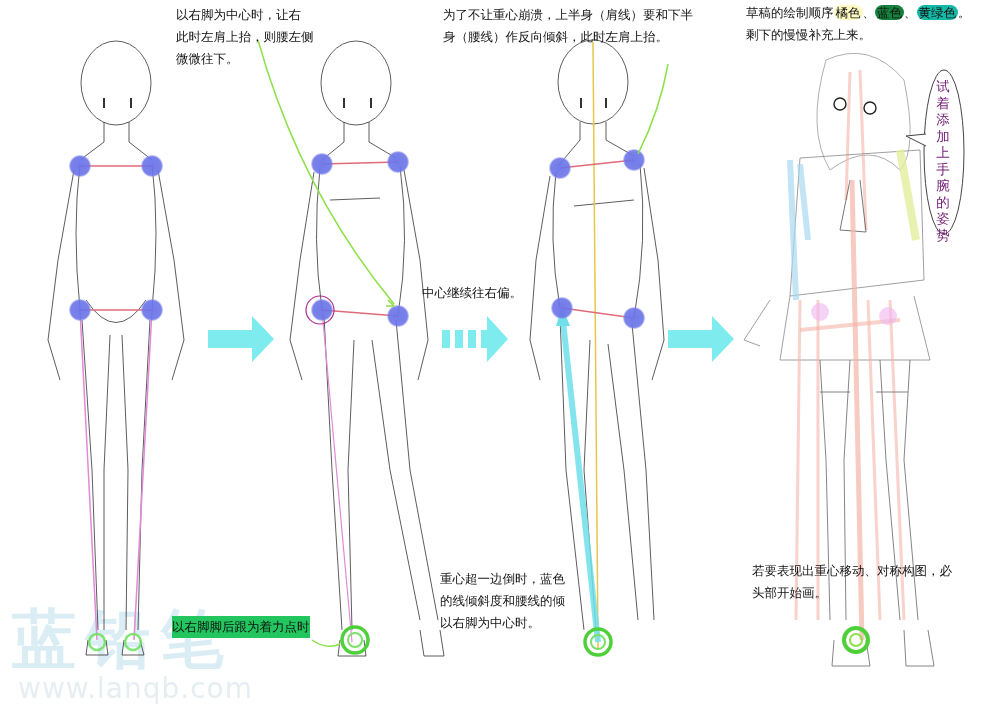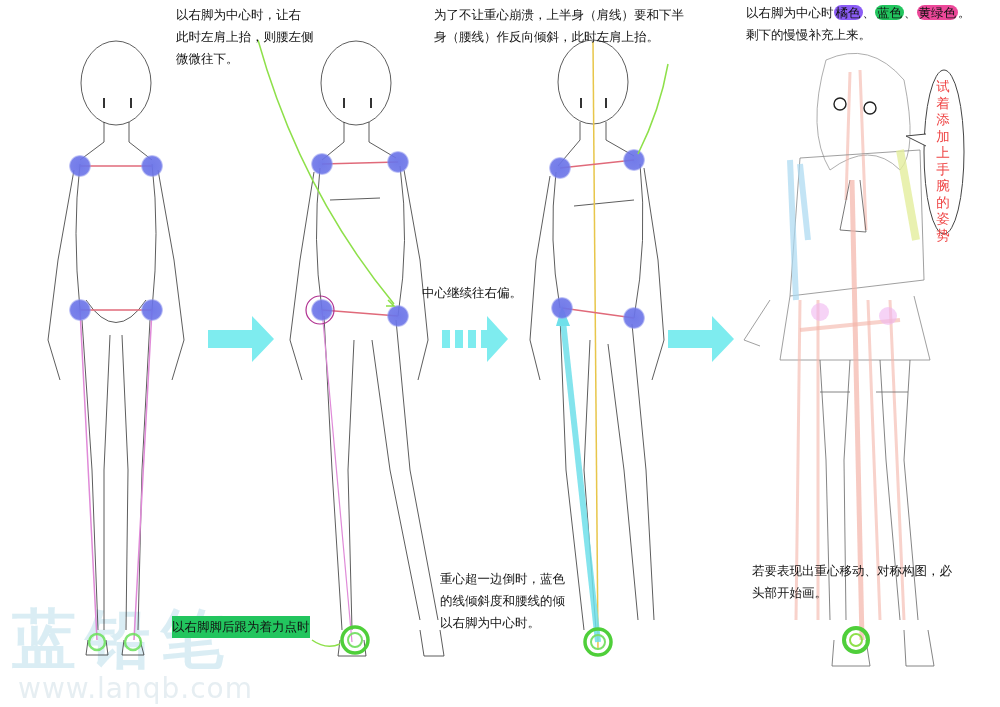--- a/index.html
+++ b/index.html
@@ -1,21 +1,21 @@
 <!DOCTYPE html>
 <html><head>
 <meta charset="utf-8">
 <style>
   html,body{margin:0;padding:0;background:#fff;}
   body{width:1000px;height:707px;position:relative;overflow:hidden;font-family:"DejaVu Sans","Liberation Sans",sans-serif;}
   .stage{position:absolute;left:0;top:0;width:1000px;height:707px;}
   svg.art{position:absolute;left:0;top:0;}
   .note{position:absolute;font-size:12.5px;line-height:22px;color:#111;white-space:nowrap;}
   .hl{border-radius:10px;padding:0 2px;}
-  .bubble-text{position:absolute;left:932px;top:78px;width:22px;font-size:13.5px;line-height:16.5px;color:#ef4444;text-align:center;word-break:break-all;}
+  .bubble-text{position:absolute;left:932px;top:78px;width:22px;font-size:13.5px;line-height:16.5px;color:#701a75;text-align:center;word-break:break-all;}
   .wm{position:absolute;left:12px;top:596px;font-size:64px;font-weight:bold;color:#d7ecf3;letter-spacing:10px;opacity:.9;text-align:center;}
   .wm-url{position:absolute;left:18px;top:672px;font-size:28px;color:#e6eef2;letter-spacing:1px;}
 </style>
 </head>
 <body>
 
 <div class="stage">
 
   <div class="wm">蓝铅笔</div>
   <div class="wm-url">www.lanqb.com</div>
@@ -144,28 +144,28 @@
   </svg>
 
   <div class="note" style="left:176px;top:4px;">
     <div>以右脚为中心时，让右</div>
     <div>此时左肩上抬，则腰左侧</div>
     <div>微微往下。</div>
   </div>
 
   <div class="note" style="left:422px;top:282px;text-align:center;">中心继续往右偏。</div>
 
-  <div class="note" style="left:434px;top:4px;">
+  <div class="note" style="left:443px;top:4px;">
     <div>为了不让重心崩溃，上半身（肩线）要和下半</div>
     <div>身（腰线）作反向倾斜，此时左肩上抬。</div>
   </div>
 
   <div class="note" style="left:746px;top:2px;">
     <div>
-      <span>以右脚为中心时</span><span class="hl" style="background:#8b5cf6">橘色</span><span>、</span><span class="hl" style="background:#22c55e">蓝色</span><span>、</span><span class="hl" style="background:#ec4899">黄绿色</span><span>。</span>
+      <span>草稿的绘制顺序</span><span class="hl" style="background:#fef9c3">橘色</span><span>、</span><span class="hl" style="background:#15803d">蓝色</span><span>、</span><span class="hl" style="background:#14b8a6">黄绿色</span><span>。</span>
     </div>
     <div>剩下的慢慢补充上来。</div>
   </div>
 
   <div class="bubble-text">试着添加上手腕的姿势</div>
 
   <div class="note" style="left:172px;top:616px;background:#22c55e;">以右脚脚后跟为着力点时</div>
 
   <div class="note" style="left:440px;top:568px;">
     <div>重心超一边倒时，蓝色</div>

